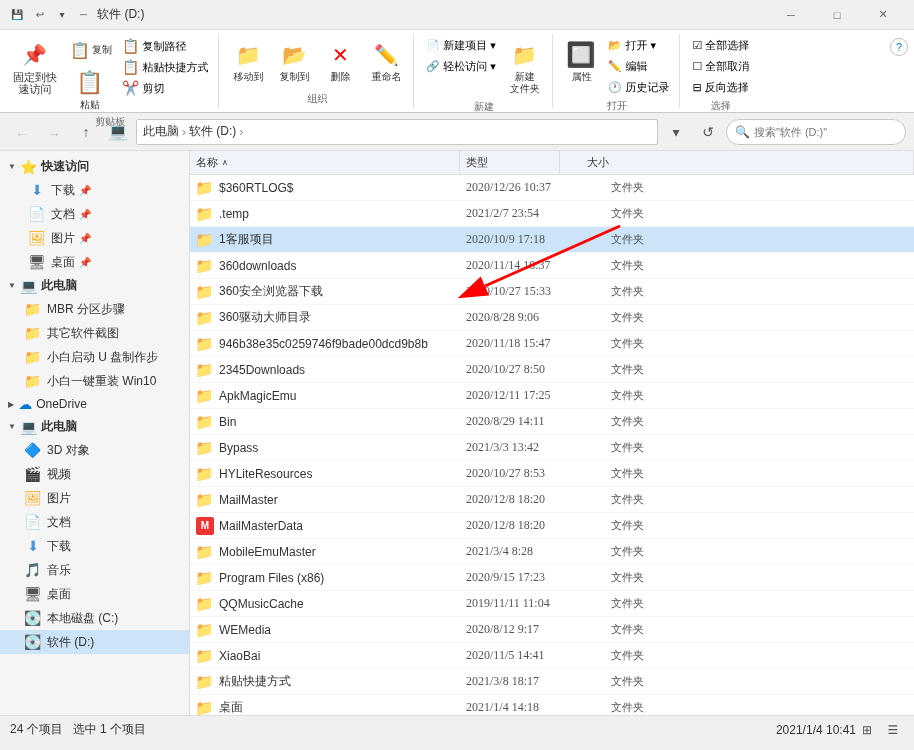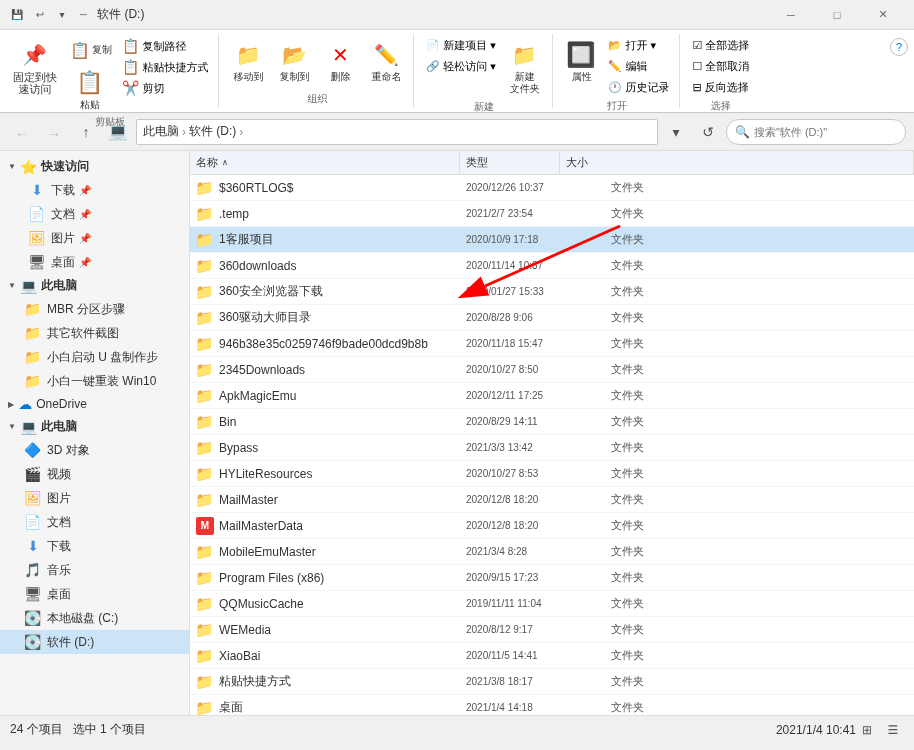--- a/index.html
+++ b/index.html
@@ -49,28 +49,28 @@
     .sidebar-section-item { display: flex; align-items: center; padding: 3px 8px 3px 8px; cursor: pointer; font-size: 12px; color: #333; white-space: nowrap; font-weight: 600; }
     .sidebar-arrow { font-size: 8px; margin-right: 4px; color: #555; }
 
     
     .file-list { flex: 1; overflow-y: auto; background: white; }
     .file-list-header { display: flex; align-items: center; background: #f0f4fa; border-bottom: 1px solid #ddd; height: 24px; position: sticky; top: 0; z-index: 1; }
     .col-header { padding: 0 6px; font-size: 11px; color: #333; display: flex; align-items: center; height: 100%; cursor: pointer; border-right: 1px solid #ddd; }
     .col-name { flex: 0 0 270px; }
     .col-date { flex: 0 0 145px; }
     .col-type { flex: 0 0 100px; }
-    .col-size { flex: 1; }
+    .col-size { flex: 1; margin-left: 21px; }
     .col-sort-arrow { margin-left: 4px; font-size: 8px; }
     
     .file-row { display: flex; align-items: center; height: 26px; border-bottom: 1px solid #f5f5f5; cursor: pointer; }
     .file-row.selected { background: #cce4f7; }
     .file-row .cell { padding: 0 6px; font-size: 12px; color: #333; white-space: nowrap; overflow: hidden; text-overflow: ellipsis; }
     .file-row .cell-name { flex: 0 0 270px; display: flex; align-items: center; gap: 5px; }
-    .file-row .cell-date { flex: 0 0 145px; color: #555; font-size: 10px; }
+    .file-row .cell-date { flex: 0 0 145px; color: #555; font-size: 12px; font-family: Liberation Serif, serif; }
     .file-row .cell-type { flex: 0 0 100px; color: #555; font-size: 11px; }
     .file-row .cell-size { flex: 1; color: #555; font-size: 11px; text-align: right; padding-right: 20px; }
     .file-icon { width: 18px; height: 18px; flex-shrink: 0; display: flex; align-items: center; justify-content: center; font-size: 15px; }
     
     
     .icon-folder { color: #ffc83d; }
     
     
     .status-bar { height: 28px; background: #f0f0f0; border-top: 1px solid #ddd; display: flex; align-items: center; padding: 0 10px; justify-content: space-between; }
     .status-text { font-size: 12px; color: #333; }
@@ -426,21 +426,21 @@
           <div class="cell cell-date">2020/11/14 10:37</div>
           <div class="cell cell-type">文件夹</div>
           <div class="cell cell-size"></div>
         </div>
 
         <div class="file-row">
           <div class="cell cell-name">
             <span class="file-icon icon-folder">📁</span>
             <span>360安全浏览器下载</span>
           </div>
-          <div class="cell cell-date">2020/01/27 15:33</div>
+          <div class="cell cell-date">2020/10/27 15:33</div>
           <div class="cell cell-type">文件夹</div>
           <div class="cell cell-size"></div>
         </div>
 
         <div class="file-row">
           <div class="cell cell-name">
             <span class="file-icon icon-folder">📁</span>
             <span>360驱动大师目录</span>
           </div>
           <div class="cell cell-date">2020/8/28 9:06</div>

